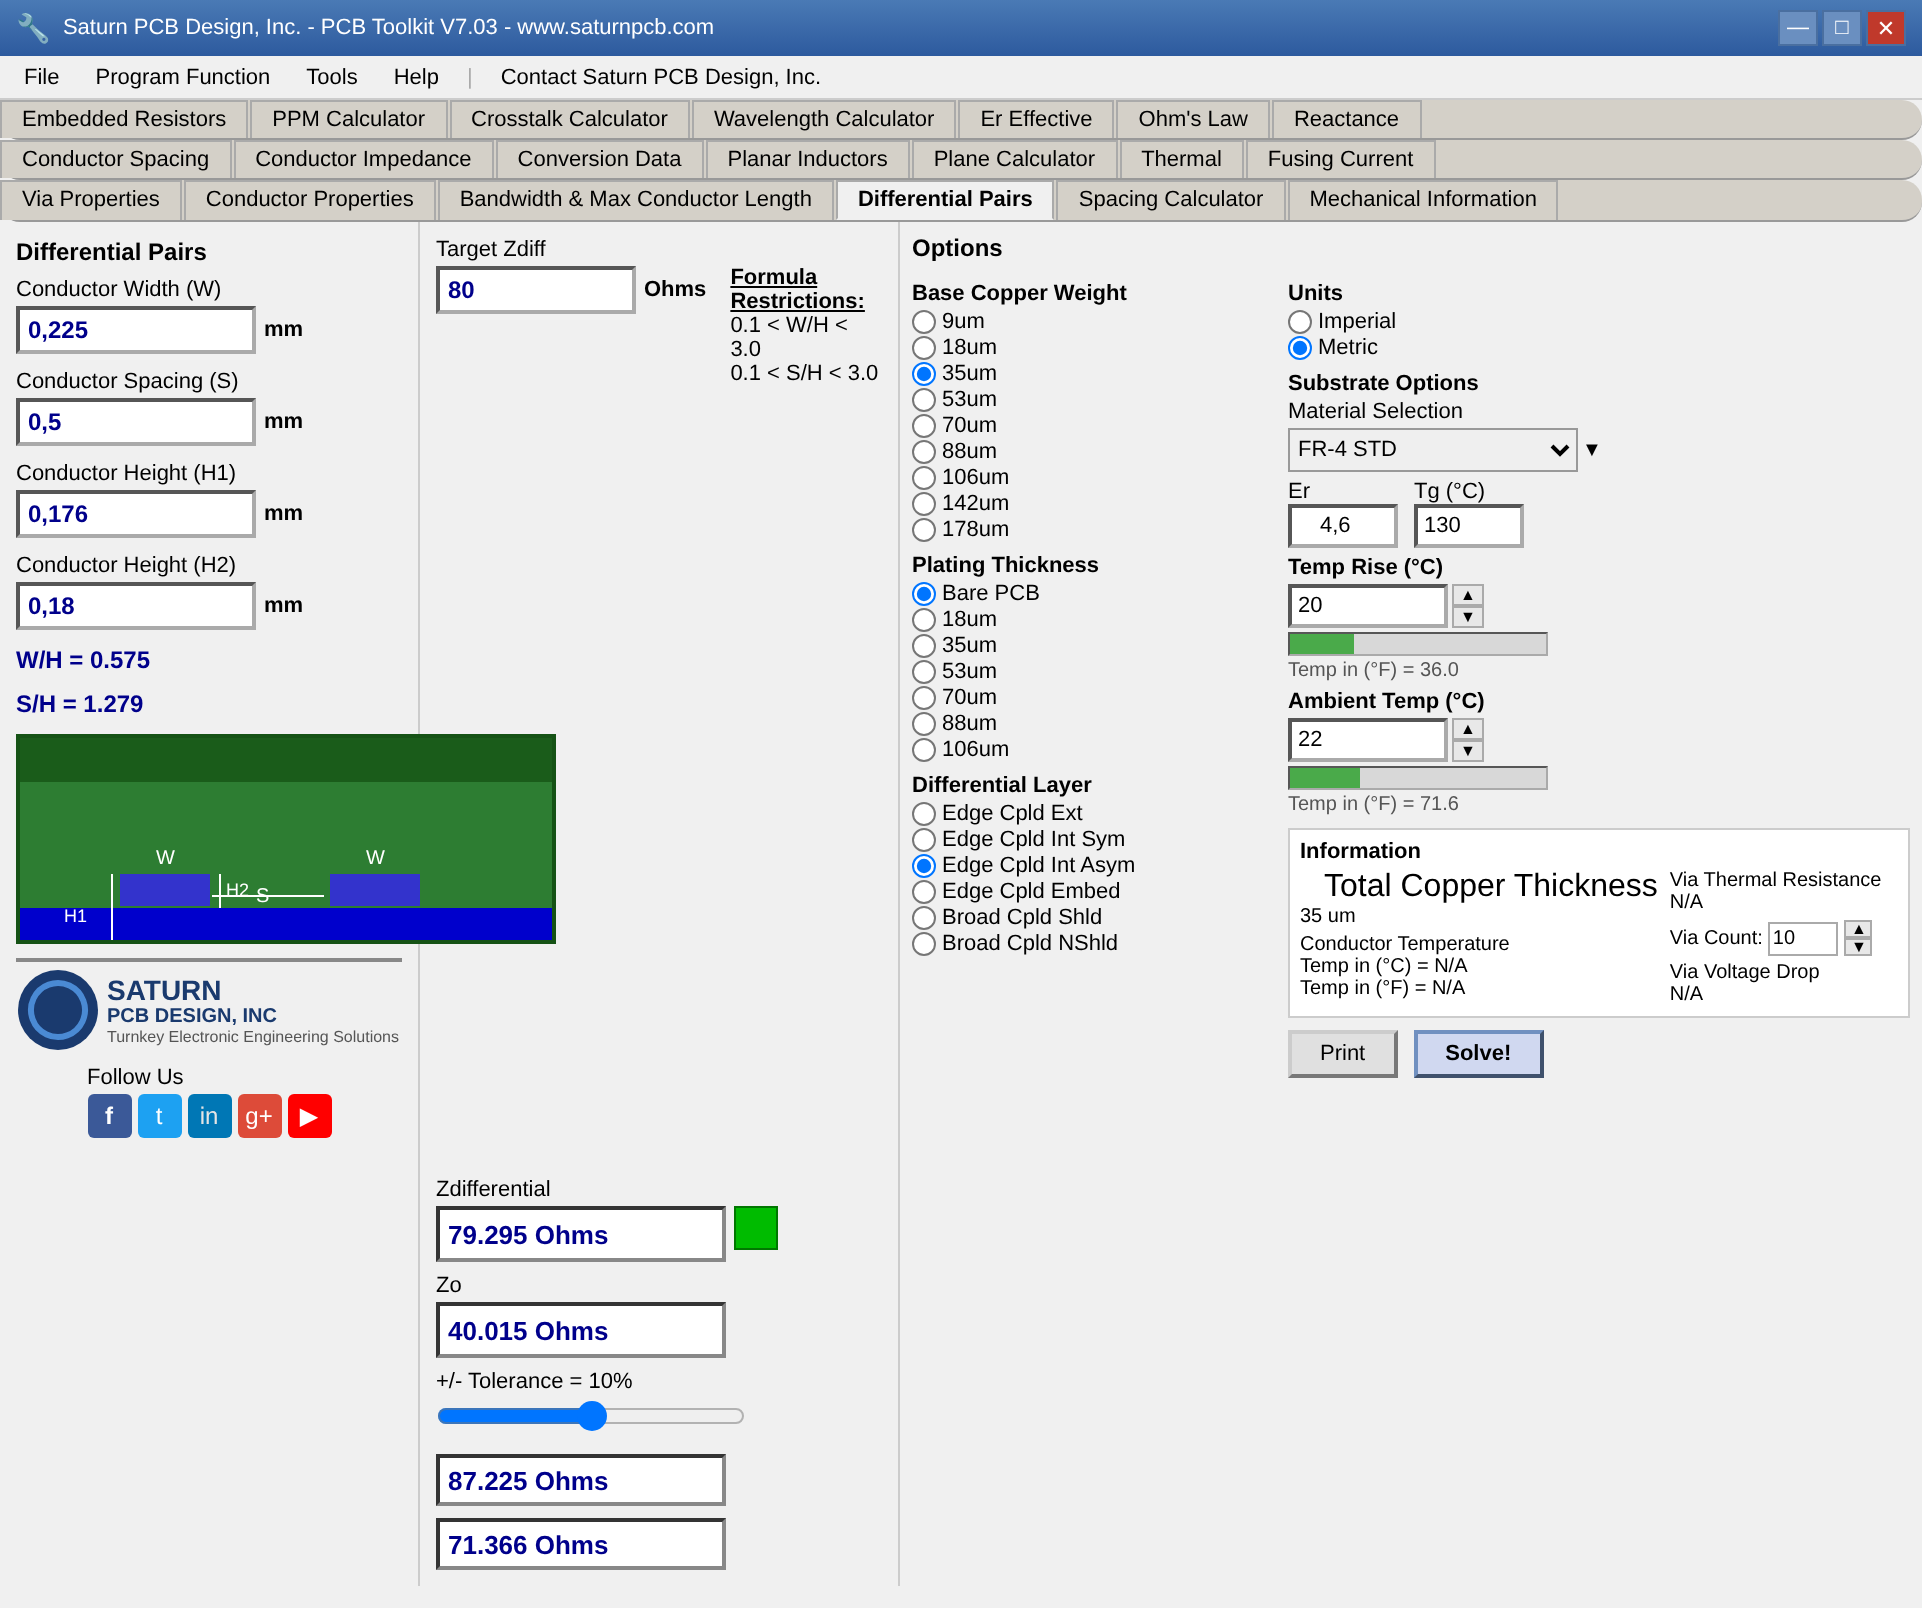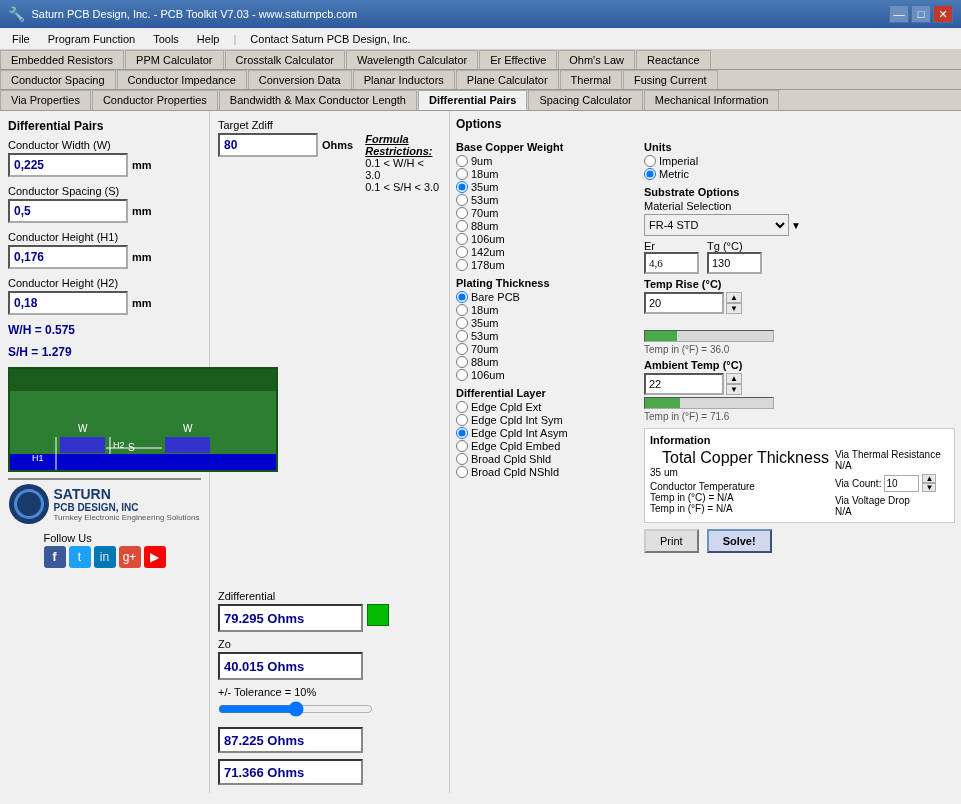--- a/index.html
+++ b/index.html
@@ -9,21 +9,21 @@
     #titlebar { background: linear-gradient(to bottom, #4a7ab5, #2d5a9e); color: white; height: 28px; display: flex; align-items: center; padding: 0 8px; justify-content: space-between; }
     #titlebar .ctrl-btn { width: 20px; height: 18px; background: #6a8fc0; border: 1px solid #4a6fa0; color: white; font-size: 11px; cursor: pointer; display: flex; align-items: center; justify-content: center; }
     #titlebar .ctrl-btn.close { background: #c0392b; }
 
     
     #menubar { background: #f0f0f0; border-bottom: 1px solid #ccc; height: 22px; display: flex; align-items: center; padding: 0 4px; gap: 2px; }
     .menu-item { padding: 2px 8px; cursor: pointer; font-size: 11px; }
     .menu-sep { color: #aaa; margin: 0 4px; }
 
     
-    .tab-row { display: flex; flex-wrap: nowrap; background: #d4d0c8; border-bottom: 1px solid #999; }
+    .tab-row { display: flex; flex-wrap: nowrap; background: #d4d0c8; border-bottom: 1px solid #999; border-radius: 10px; }
     .tab { padding: 3px 10px; font-size: 11px; border: 1px solid #aaa; border-bottom: none; background: #d4d0c8; cursor: pointer; white-space: nowrap; margin-right: 1px; }
     .tab.active { background: #f0f0f0; border-bottom: 1px solid #f0f0f0; font-weight: bold; z-index: 1; }
 
     .field-group { margin-bottom: 8px; }
     .field-label { font-size: 11px; margin-bottom: 2px; }
     .field-row { display: flex; align-items: center; gap: 4px; }
     .field-input { width: 120px; height: 24px; border: 2px inset #aaa; background: white; padding: 2px 4px; font-size: 12px; font-weight: bold; color: #00008b; }
     .field-unit { font-size: 11px; font-weight: bold; }
 
     .ratio-row { display: flex; gap: 20px; margin: 8px 0; font-size: 12px; font-weight: bold; color: #00008b; }
@@ -207,21 +207,21 @@
 
     <div style="display:flex;gap:12px;margin-bottom:10px;">
       <div>
         <div style="font-size:11px;margin-bottom:2px;">Target Zdiff</div>
         <div style="display:flex;align-items:center;gap:4px;">
           <input type="text" class="field-input" value="80" style="width: 100px;">
           <span style="font-size:11px;font-weight:bold;">Ohms</span>
         </div>
       </div>
       <div style="padding-top:14px;">
-        <div style="font-size:11px;text-decoration:underline;font-weight:bold;font-style:italic;">Formula Restrictions:</div>
+        <div style="font-size:11px;text-decoration:underline;font-weight:bold;">Formula Restrictions:</div>
         <div style="font-size:11px;">0.1 &lt; W/H &lt; 3.0</div>
         <div style="font-size:11px;">0.1 &lt; S/H &lt; 3.0</div>
       </div>
     </div>
 
     <div style="flex:1;"></div>
 
     <div style="margin-bottom:6px;">
       <div style="font-size:11px;margin-bottom:2px;">Zdifferential</div>
       <div style="display:flex;align-items:flex-start;gap:4px;">
@@ -378,30 +378,30 @@
             <option>Rogers 4003</option>
             <option>Rogers 4350</option>
             <option>Isola 370HR</option>
           </select>
           <span style="font-size:10px;">▼</span>
         </div>
 
         <div style="display:flex;gap:8px;align-items:center;margin-bottom:4px;">
           <div>
             <div style="font-size:11px;">Er</div>
-            <input type="text" class="er-input" value="4,6" style="width: 55px; height: 22px; border: 2px inset rgb(170, 170, 170); font-size: 11px; padding: 1px 3px; font-family: Liberation Serif, serif;">
+            <input type="text" class="er-input" value="4,6" style="width: 55px; height: 22px; border: 2px inset rgb(170, 170, 170); font-size: 11px; padding: 1px 14px;">
           </div>
           <div>
             <div style="font-size:11px;">Tg (°C)</div>
             <input type="text" class="er-input" value="130" style="width: 55px; height: 22px; border: 2px inset rgb(170, 170, 170); font-size: 11px; padding: 1px 3px;">
           </div>
         </div>
 
         <div style="font-size:11px;font-weight:bold;margin-bottom:2px;">Temp Rise (°C)</div>
-        <div style="display:flex;align-items:center;gap:2px;margin-bottom:16px;">
+        <div style="display:flex;align-items:center;gap:2px;margin-bottom:2px;">
           <input type="text" value="20" style="width: 80px; height: 22px; border: 2px inset rgb(170, 170, 170); font-size: 11px; padding: 1px 3px;">
           <div class="spinner-btns">
             <button class="spin-btn">▲</button>
             <button class="spin-btn">▼</button>
           </div>
         </div>
         <div class="prog-bar-container" style="width:130px;height:12px;background:#d8d8d8;border:1px inset #aaa;margin-bottom:2px;">
           <div style="height:100%;width:25%;background:#4aaa4a;"></div>
         </div>
         <div style="font-size:10px;color:#555;margin-bottom:4px;">Temp in (°F) = 36.0</div>

